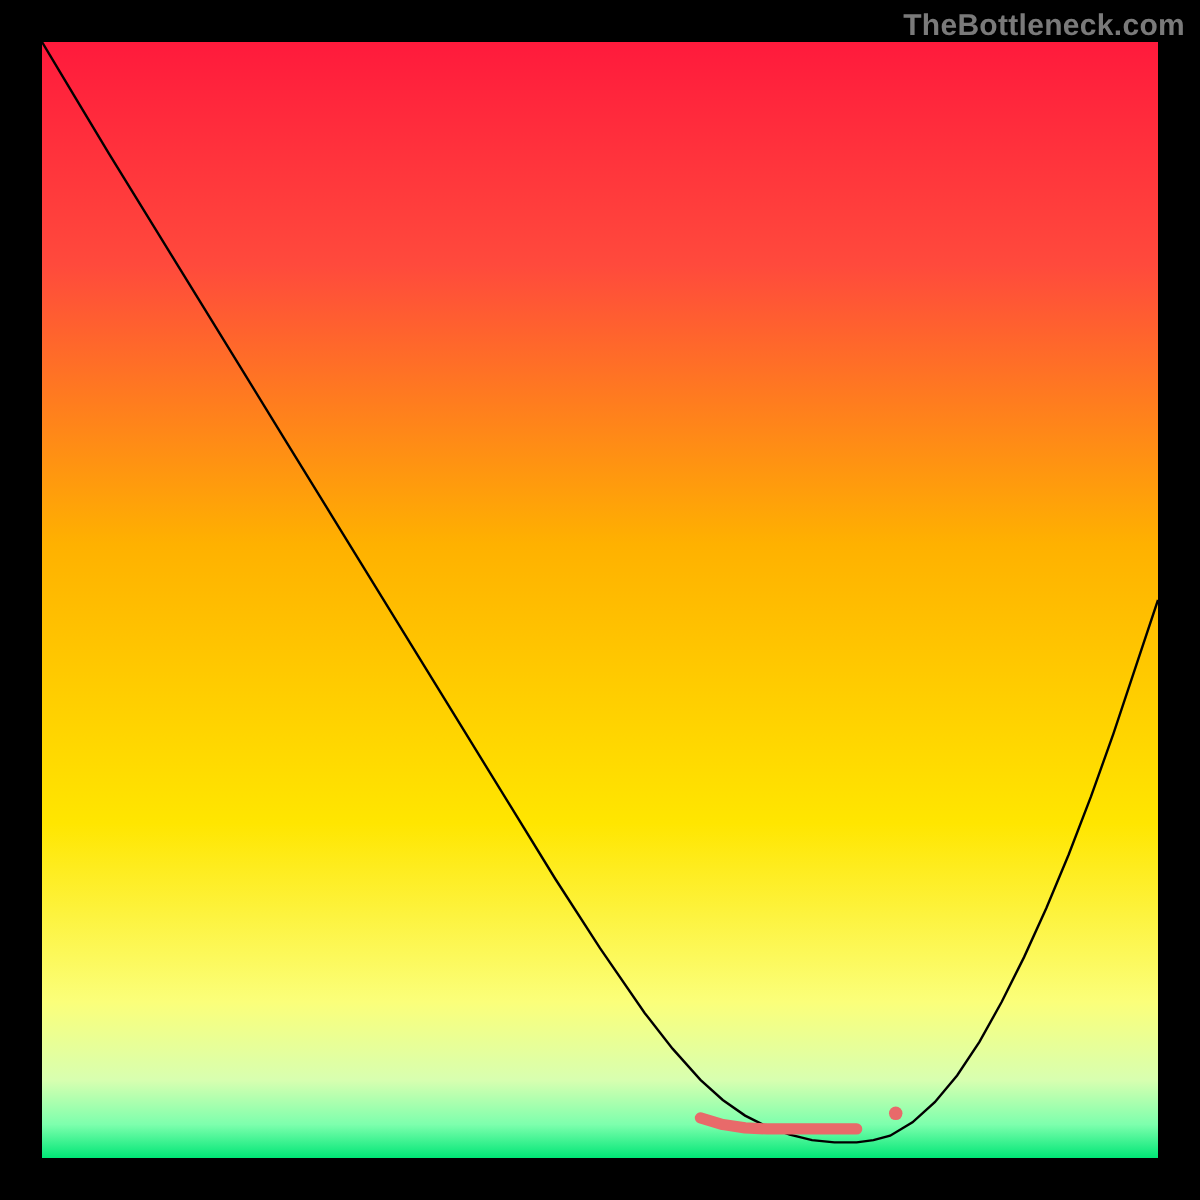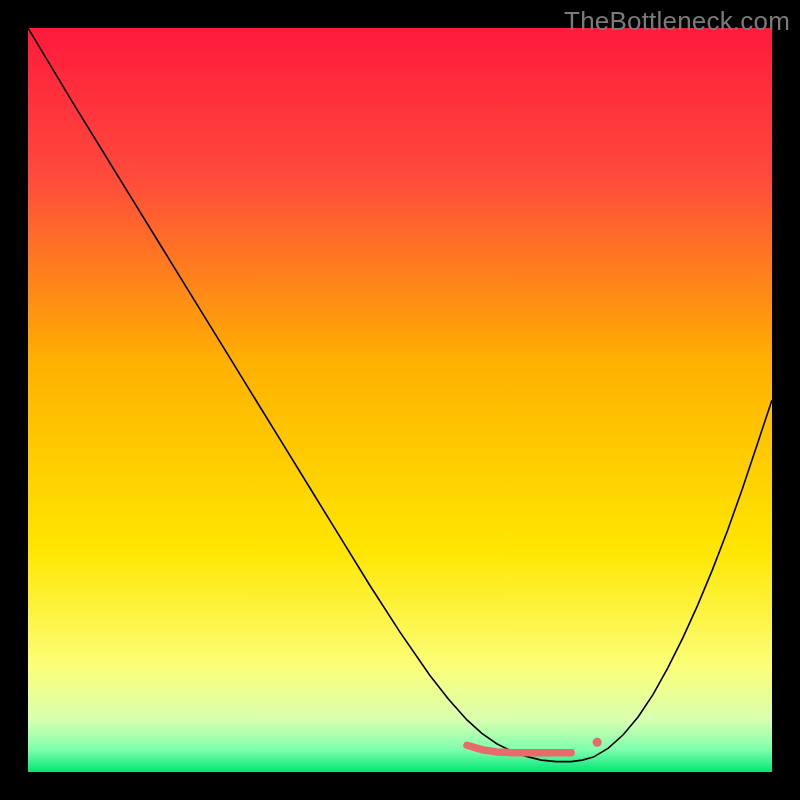--- a/index.html
+++ b/index.html
@@ -23,22 +23,22 @@
     left: 28px;
     top: 28px;
     width: 744px;
     height: 744px;
   }
   .watermark {
     position: absolute;
     top: 6px;
     right: 10px;
     color: #7a7a7a;
-    font-size: 26px;
-    font-weight: 400;
+    font-size: 20px;
+    font-weight: 700;
     letter-spacing: 0.2px;
   }
   svg { display: block; }
 </style>
 </head>
 <body>
 
 <div class="chart-wrap">
   <div class="plot-area">
     <svg id="chart-svg" width="744" height="744" viewBox="0 0 744 744">

